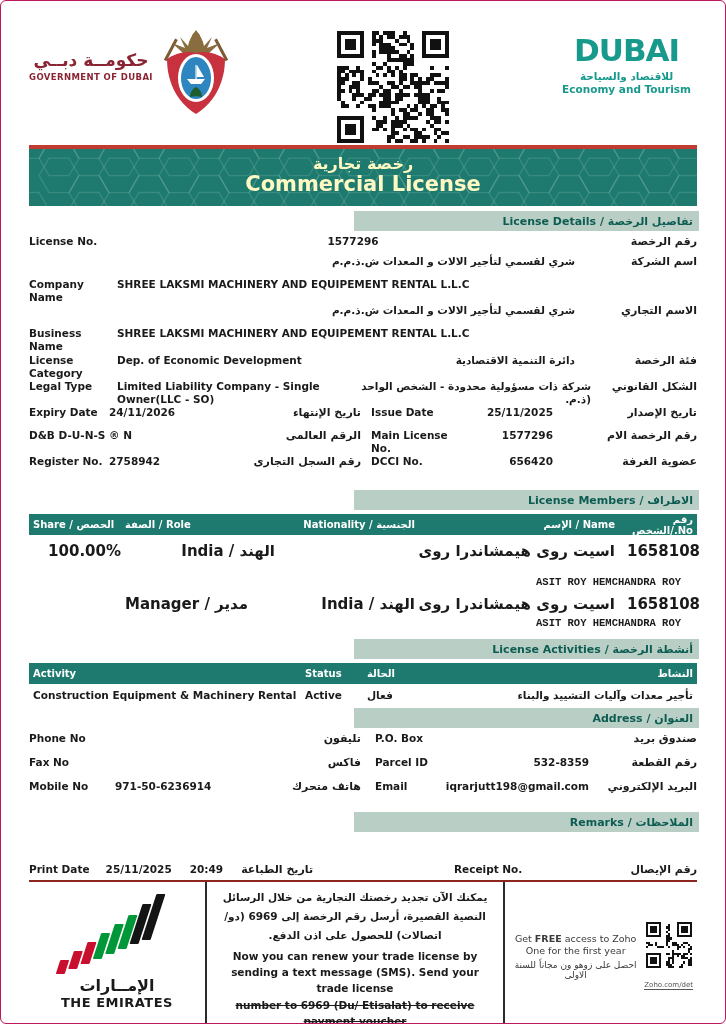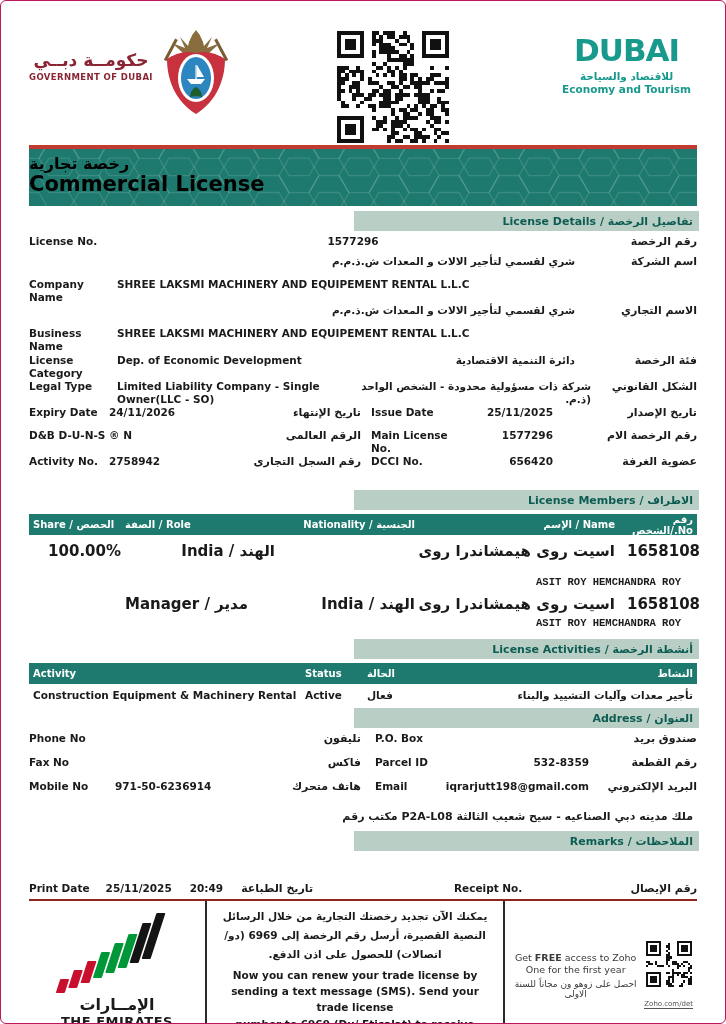--- a/index.html
+++ b/index.html
@@ -14,21 +14,21 @@
   .gov-ar{font-size:17px;font-weight:700;line-height:1.1;}
   .gov-en{font-size:8.5px;font-weight:700;letter-spacing:.4px;margin-top:2px;}
   .crest{margin-top:2px;}
   .qr-main{margin:4px 0 0 78px;}
   .det{margin-left:auto;margin-right:6px;text-align:center;color:#17998C;margin-top:8px;}
   .det-brand{font-size:31px;font-weight:800;letter-spacing:-1px;line-height:1;}
   .det-ar{font-size:10.5px;font-weight:700;margin-top:4px;}
   .det-en{font-size:10.5px;font-weight:700;margin-top:1px;}
 
   
-  .band{position:relative;height:57px;background:#1E7A6E;border-top:4px solid #C23B33;color:#000000;overflow:hidden;}
+  .band{position:relative;height:57px;background:#1E7A6E;border-top:4px solid #C23B33;text-align:center;color:#fef9c3;overflow:hidden;}
   .band .hex{position:absolute;inset:0;}
   .band-ar{position:relative;font-size:16px;font-weight:700;padding-top:5px;}
   .band-en{position:relative;font-size:21px;font-weight:700;line-height:1.1;}
 
   
   .secbar{margin:5px 0 4px 325px;width:345px;height:20px;background:#B9CFC6;color:#0D5C52;font-size:11px;font-weight:700;display:flex;align-items:center;justify-content:flex-end;padding-right:6px;box-sizing:border-box;}
 
   
   .drow{display:flex;align-items:flex-start;font-size:10.5px;font-weight:700;min-height:20px;line-height:1.25;}
   .len{width:88px;flex:none;}
@@ -586,21 +586,21 @@
         <div class="a">الرقم العالمى</div>
       </div>
       <div class="half-r drow">
         <div class="len">Main License No.</div>
         <div class="v">1577296</div>
         <div class="a">رقم الرخصة الام</div>
       </div>
     </div>
     <div class="half" style="min-height:23px">
       <div class="half-l drow">
-        <div class="len">Activity No.</div>
+        <div class="len">Register No.</div>
         <div class="v">2758942</div>
         <div class="a">رقم السجل التجارى</div>
       </div>
       <div class="half-r drow">
         <div class="len">DCCI No.</div>
         <div class="v">656420</div>
         <div class="a">عضوية الغرفة</div>
       </div>
     </div>
 
@@ -686,21 +686,20 @@
         <div class="len">Mobile No</div>
         <div class="v">971-50-6236914</div>
         <div class="a">هاتف متحرك</div>
       </div>
       <div class="ahalf-r drow">
         <div class="len">Email</div>
         <div class="v">iqrarjutt198@gmail.com</div>
         <div class="a">البريد الإلكتروني</div>
       </div>
     </div>
-    <div class="addr-line2">ملك مدينه دبي الصناعيه - سيح شعيب الثالثة P2A-L08 مكتب رقم</div>
 
     <div class="secbar" style="margin-top:8px">
       <span>Remarks</span>&nbsp;/&nbsp;<span>الملاحظات</span>
     </div>
 
     <div class="prow">
       <div>Print Date</div>
       <div class="d">25/11/2025</div>
       <div class="t">20:49</div>
       <div class="pa">تاريخ الطباعة</div>

